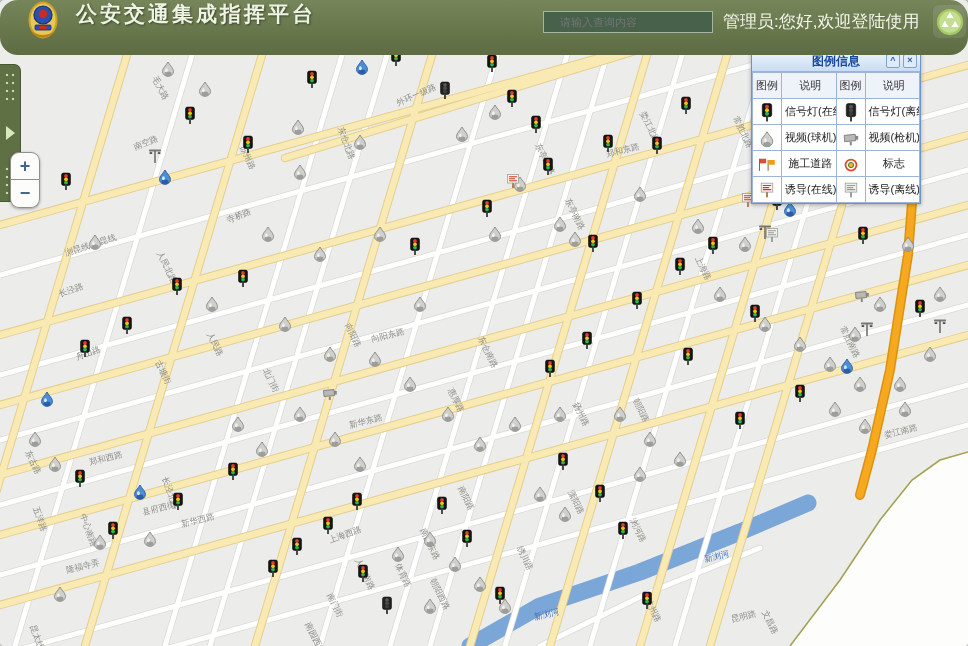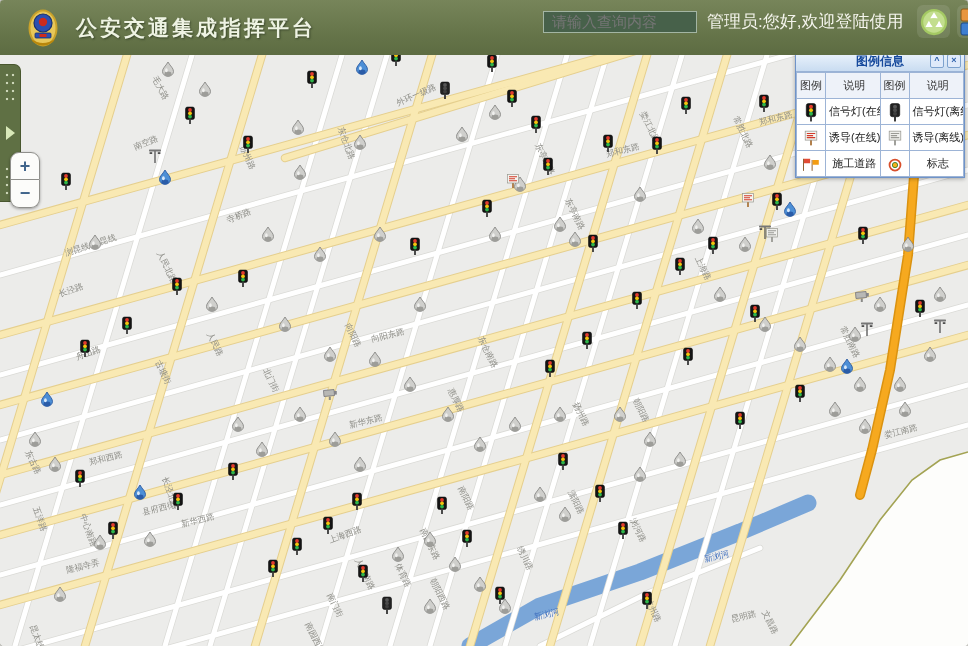--- a/index.html
+++ b/index.html
@@ -1,39 +1,39 @@
 <!DOCTYPE html>
 <html><head>
 <meta charset="utf-8">
 <style>
   html,body{margin:0;padding:0;background:#c9c9c3;font-family:"Liberation Sans","DejaVu Sans",sans-serif;}
   .stage{position:relative;width:968px;height:646px;overflow:hidden;background:#ececea;outline:1px solid #b0b0aa;border-radius:4px;}
   
-  header{position:absolute;left:0;top:0;width:968px;height:55px;background:linear-gradient(#77855a,#66754a 60%,#5d6c42);display:flex;align-items:center;z-index:30;}
+  header{position:absolute;left:0;top:0;width:968px;height:55px;background:linear-gradient(#77855a,#66754a 60%,#5d6c42);display:flex;align-items:flex-start;z-index:30;border-radius:18px;}
   .logo{margin-left:26px;flex:0 0 auto;}
   .app-title{margin-left:16px;font-size:21px;font-weight:bold;color:#eef3e3;letter-spacing:3px;text-shadow:1px 1px 2px #39462a;}
   .hdr-right{position:absolute;left:543px;top:0;height:43px;display:flex;align-items:center;}
-  .search-input{width:136px;height:16px;background:#47614a;border:1px solid #a3b5a3;color:#d9e2d9;font-size:15px;padding:2px 8px;outline:none;}
+  .search-input{width:136px;height:16px;background:#47614a;border:1px solid #a3b5a3;color:#d9e2d9;font-size:11px;padding:2px 16px;outline:none;}
   .welcome{margin-left:10px;font-size:17px;color:#f4f4ec;white-space:nowrap;}
   .hbtns{margin-left:14px;display:flex;gap:7px;}
   .hbtn{width:33px;height:33px;border-radius:6px;background:rgba(255,255,255,.10);display:flex;align-items:center;justify-content:center;cursor:pointer;}
   
   #map{position:absolute;left:0;top:43px;width:968px;height:603px;}
   #map svg{display:block;}
   
   .side-toggle{position:absolute;left:0;top:64px;width:21px;height:138px;background:#5f7044;border:1px solid #49572f;border-left:none;border-radius:0 7px 7px 0;z-index:20;display:flex;flex-direction:column;align-items:center;justify-content:space-between;padding:6px 0;box-sizing:border-box;cursor:pointer;}
   .dots{width:13px;height:30px;background-image:radial-gradient(circle,#ccd6b8 1.2px,rgba(0,0,0,0) 1.6px);background-size:6px 8px;}
   .tri{width:0;height:0;border-top:7px solid transparent;border-bottom:7px solid transparent;border-left:9px solid #d9e9b9;}
   
   .zoomctl{position:absolute;left:10px;top:152px;width:30px;z-index:20;border-radius:9px;box-shadow:0 1px 3px rgba(0,0,0,.35);}
   .zbtn{width:30px;height:28px;box-sizing:border-box;background:#fcfcfa;border:1px solid #8f8f8b;color:#41658b;font-size:18px;font-weight:bold;line-height:26px;text-align:center;cursor:pointer;}
   .zbtn.zin{border-radius:9px 9px 0 0;}
   .zbtn.zout{border-radius:0 0 9px 9px;border-top:none;}
   
-  .legend{position:absolute;left:795px;top:50px;width:168px;background:#fff;border:1px solid #6f93c8;box-shadow:0 1px 4px rgba(0,0,0,.3);z-index:25;font-size:11px;}
+  .legend{position:absolute;left:751px;top:50px;width:168px;background:#fff;border:1px solid #6f93c8;box-shadow:0 1px 4px rgba(0,0,0,.3);z-index:25;font-size:11px;}
   .lg-head{position:relative;height:20px;background:linear-gradient(#eef5fd,#c9dcf1);border-bottom:1px solid #9ab3d6;text-align:center;}
   .lg-title{font-weight:bold;color:#16499c;font-size:12px;line-height:20px;}
   .lg-btns{position:absolute;right:3px;top:3px;display:flex;gap:3px;}
   .lg-btn{width:12px;height:12px;background:#dfeafa;border:1px solid #7da2ce;color:#2c5faa;font-size:9px;font-weight:bold;line-height:11px;text-align:center;cursor:pointer;border-radius:2px;}
   .legend table{width:100%;border-collapse:collapse;table-layout:fixed;}
   .legend th,.legend td{border:1px solid #9db4d6;padding:0;height:25px;color:#222;font-weight:normal;}
   .legend th{background:#eef2f9;color:#333;font-size:11px;}
   .col-i{width:28px;text-align:center;}
   .col-t{padding-left:3px !important;text-align:center;font-size:11px;white-space:nowrap;overflow:hidden;}
   .lgi{width:22px;height:20px;vertical-align:middle;}
@@ -422,37 +422,47 @@
                 <use href="#s-sig" xlink:href="#s-sig"></use>
               </svg></td>
             <td class="col-t">信号灯(在线)</td>
             <td class="col-i"><svg class="lgi" viewBox="-9 -16.5 18 19">
                 <use href="#s-off" xlink:href="#s-off"></use>
               </svg></td>
             <td class="col-t">信号灯(离线)</td>
           </tr>
           <tr>
             <td class="col-i"><svg class="lgi" viewBox="-9 -16.5 18 19">
-                <use href="#s-gdon" xlink:href="#s-gdon"></use>
-              </svg></td>
-            <td class="col-t">诱导(在线)</td>
-            <td class="col-i"><svg class="lgi" viewBox="-9 -16.5 18 19">
-                <use href="#s-gdoff" xlink:href="#s-gdoff"></use>
-              </svg></td>
-            <td class="col-t">诱导(离线)</td>
+                <use href="#s-dome" xlink:href="#s-dome"></use>
+              </svg></td>
+            <td class="col-t">视频(球机)</td>
+            <td class="col-i"><svg class="lgi" viewBox="-9 -16.5 18 19">
+                <use href="#s-gun" xlink:href="#s-gun"></use>
+              </svg></td>
+            <td class="col-t">视频(枪机)</td>
           </tr>
           <tr>
             <td class="col-i"><svg class="lgi" viewBox="-9 -16.5 18 19">
                 <use href="#s-flag" xlink:href="#s-flag"></use>
               </svg></td>
             <td class="col-t">施工道路</td>
             <td class="col-i"><svg class="lgi" viewBox="-9 -16.5 18 19">
                 <use href="#s-signmark" xlink:href="#s-signmark"></use>
               </svg></td>
             <td class="col-t">标志</td>
+          </tr>
+          <tr>
+            <td class="col-i"><svg class="lgi" viewBox="-9 -16.5 18 19">
+                <use href="#s-gdon" xlink:href="#s-gdon"></use>
+              </svg></td>
+            <td class="col-t">诱导(在线)</td>
+            <td class="col-i"><svg class="lgi" viewBox="-9 -16.5 18 19">
+                <use href="#s-gdoff" xlink:href="#s-gdoff"></use>
+              </svg></td>
+            <td class="col-t">诱导(离线)</td>
           </tr>
         </tbody>
     </table>
   </aside>
 
   <svg width="0" height="0" style="position:absolute" aria-hidden="true">
     <defs>
       <g id="s-sig">
         <rect x="-4.5" y="-15" width="9" height="12.5" rx="2" fill="#141414" stroke="#000" stroke-width="0.5"></rect>
         <circle cx="0" cy="-12" r="1.9" fill="#e33b2e"></circle>

